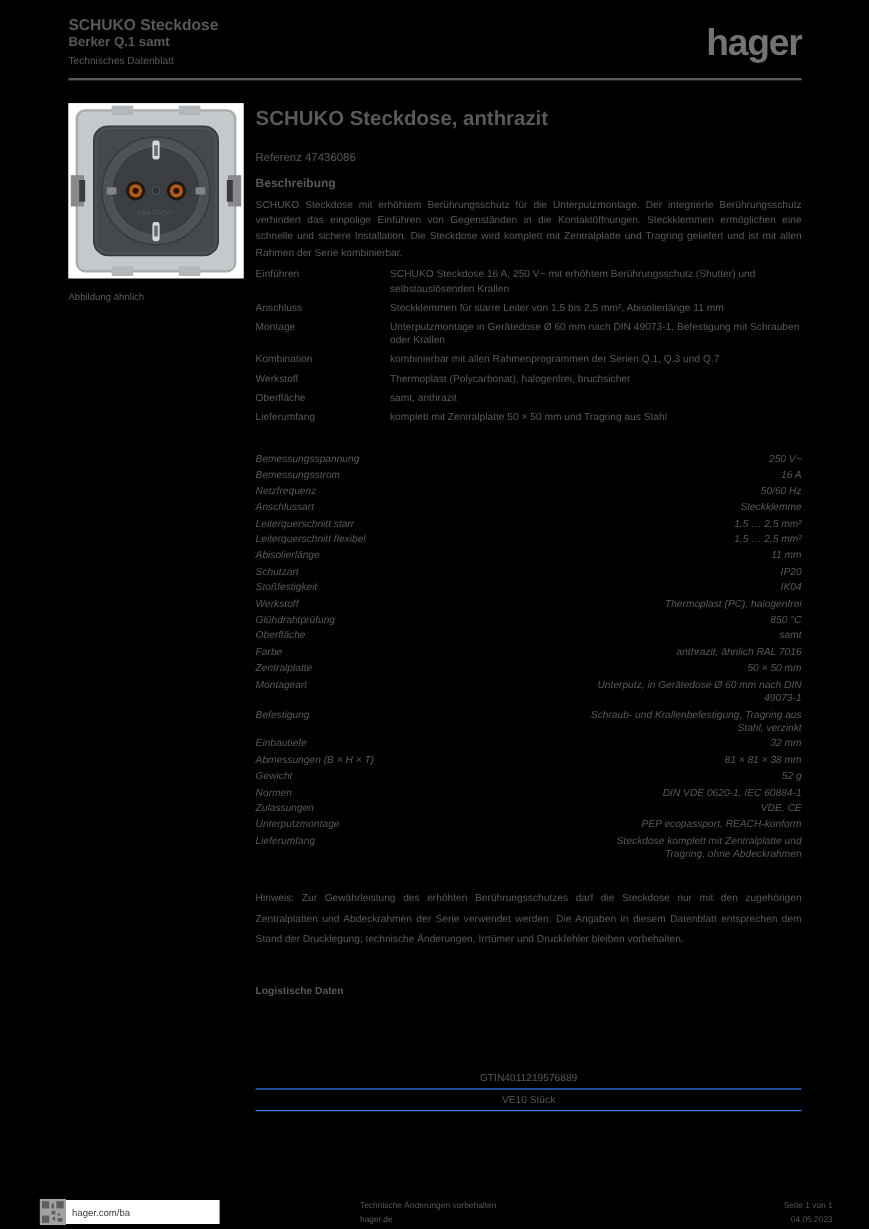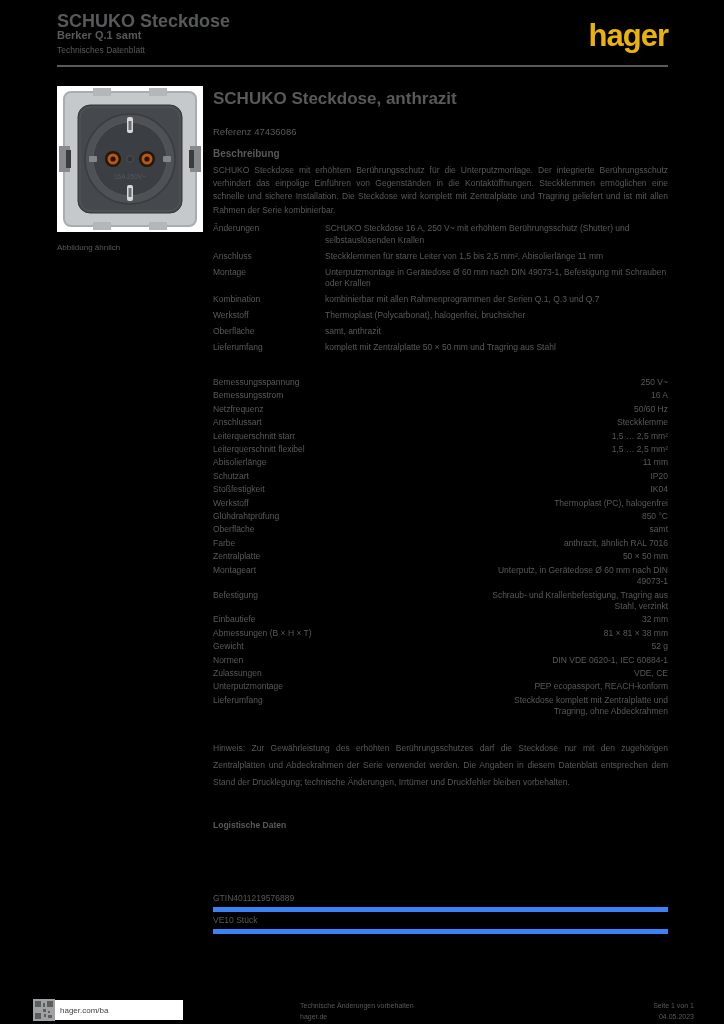--- a/index.html
+++ b/index.html
@@ -1,49 +1,49 @@
 <!DOCTYPE html>
 <html><head>
 <meta charset="utf-8">
 <style>
   html,body{margin:0;padding:0;background:#000;}
   .page{position:relative;width:724px;height:1024px;background:#000000;
         font-family:"Liberation Sans",sans-serif;color:#58595b;overflow:hidden;}
   .abs{position:absolute;}
   
   .header-left{top:13px;left:57px;line-height:1;}
-  .h1{font-size:18px;font-weight:bold;line-height:16px;}
+  .h1{font-size:13px;font-weight:bold;line-height:16px;}
   .h2{font-size:11px;font-weight:bold;line-height:13px;}
   .h3{font-size:8.5px;line-height:11px;margin-top:3px;}
-  .logo{top:20px;right:56px;font-size:31px;font-weight:bold;letter-spacing:-1px;color:#eab308;line-height:1;}
+  .logo{top:20px;right:56px;font-size:31px;font-weight:bold;letter-spacing:-1px;color:#737373;line-height:1;}
   .divider{top:65px;left:57px;width:611px;height:2px;background:#595a5c;}
   
   .photo{top:86px;left:57px;width:146px;height:146px;background:#ffffff;margin:0;}
   .caption{top:243px;left:57px;font-size:8px;line-height:10px;}
   
   .rcol{left:213px;width:455px;}
   .title{top:88px;font-size:17px;font-weight:bold;line-height:21px;margin:0;}
   .subtitle{top:126px;font-size:9.5px;line-height:12px;}
   .desc{top:148px;}
   .desc h2{font-size:10px;font-weight:bold;margin:0 0 5px 0;line-height:11px;}
   .desc p{margin:0;font-size:8.5px;line-height:13.2px;text-align:justify;}
   .features{top:223px;}
   .frow{display:flex;margin-bottom:4.5px;font-size:8.5px;line-height:11.5px;}
   .flabel{flex:0 0 112px;}
   .fvalue{flex:1;}
   .specs{top:377px;}
-  .srow{display:flex;justify-content:space-between;font-size:8.5px;line-height:11.4px;margin-bottom:2px;}
+  .srow{display:flex;justify-content:space-between;font-size:8.5px;line-height:11.4px;margin-bottom:2px;font-style:italic;}
   .slabel{flex:0 0 auto;}
   .svalue{max-width:40%;text-align:right;}
   .note{top:740px;margin:0;font-size:8.5px;line-height:17px;text-align:justify;}
   .logistics{top:820px;display:flex;flex-direction:column;}
   .lhead{flex:0 0 72px;font-size:8.5px;font-weight:bold;line-height:11px;}
   .lrows{flex:1;}
-  .lrow{display:flex;justify-content:flex-start;font-size:8.5px;line-height:11px;
-        border-bottom:5px solid #3b82f6;padding:1px 0 3px 0;}
+  .lrow{display:flex;justify-content:center;font-size:8.5px;line-height:11px;
+        border-bottom:1px solid #3b82f6;padding:1px 0 3px 0;}
   .lrow + .lrow{padding-top:3px;}
   
   .qr{top:999px;left:33px;width:22px;height:22px;}
   .urlbox{top:1000px;left:55px;width:128px;height:20px;background:#ffffff;display:flex;align-items:center;}
   .urlbox a{font-size:8px;color:#404144;text-decoration:none;padding-left:5px;font-family:"Liberation Sans",sans-serif;}
   .fcenter{top:1002px;left:300px;width:160px;font-size:7px;line-height:8px;}
   .fcenter .l2{margin-top:3px;}
   .fright{top:1002px;right:30px;text-align:right;font-size:7px;line-height:8px;}
   .fright .l2{margin-top:3px;}
 </style>
@@ -110,21 +110,21 @@
   <div class="abs rcol subtitle">Referenz 47436086</div>
 
   <section class="abs rcol desc">
     <h2>Beschreibung</h2>
     <p>SCHUKO Steckdose mit erhöhtem Berührungsschutz für die Unterputzmontage. Der integrierte Berührungsschutz verhindert das einpolige Einführen von Gegenständen in die Kontaktöffnungen. Steckklemmen ermöglichen eine schnelle und sichere Installation. Die Steckdose wird komplett mit Zentralplatte und Tragring geliefert und ist mit allen Rahmen der Serie kombinierbar.</p>
   </section>
 
   <div class="abs rcol features">
 
       <div class="frow">
-        <div class="flabel">Änderungen</div>
+        <div class="flabel">Einführen</div>
         <div class="fvalue">SCHUKO Steckdose 16 A, 250 V~ mit erhöhtem Berührungsschutz (Shutter) und selbstauslösenden Krallen</div>
       </div>
 
       <div class="frow">
         <div class="flabel">Anschluss</div>
         <div class="fvalue">Steckklemmen für starre Leiter von 1,5 bis 2,5 mm², Abisolierlänge 11 mm</div>
       </div>
 
       <div class="frow">
         <div class="flabel">Montage</div>

